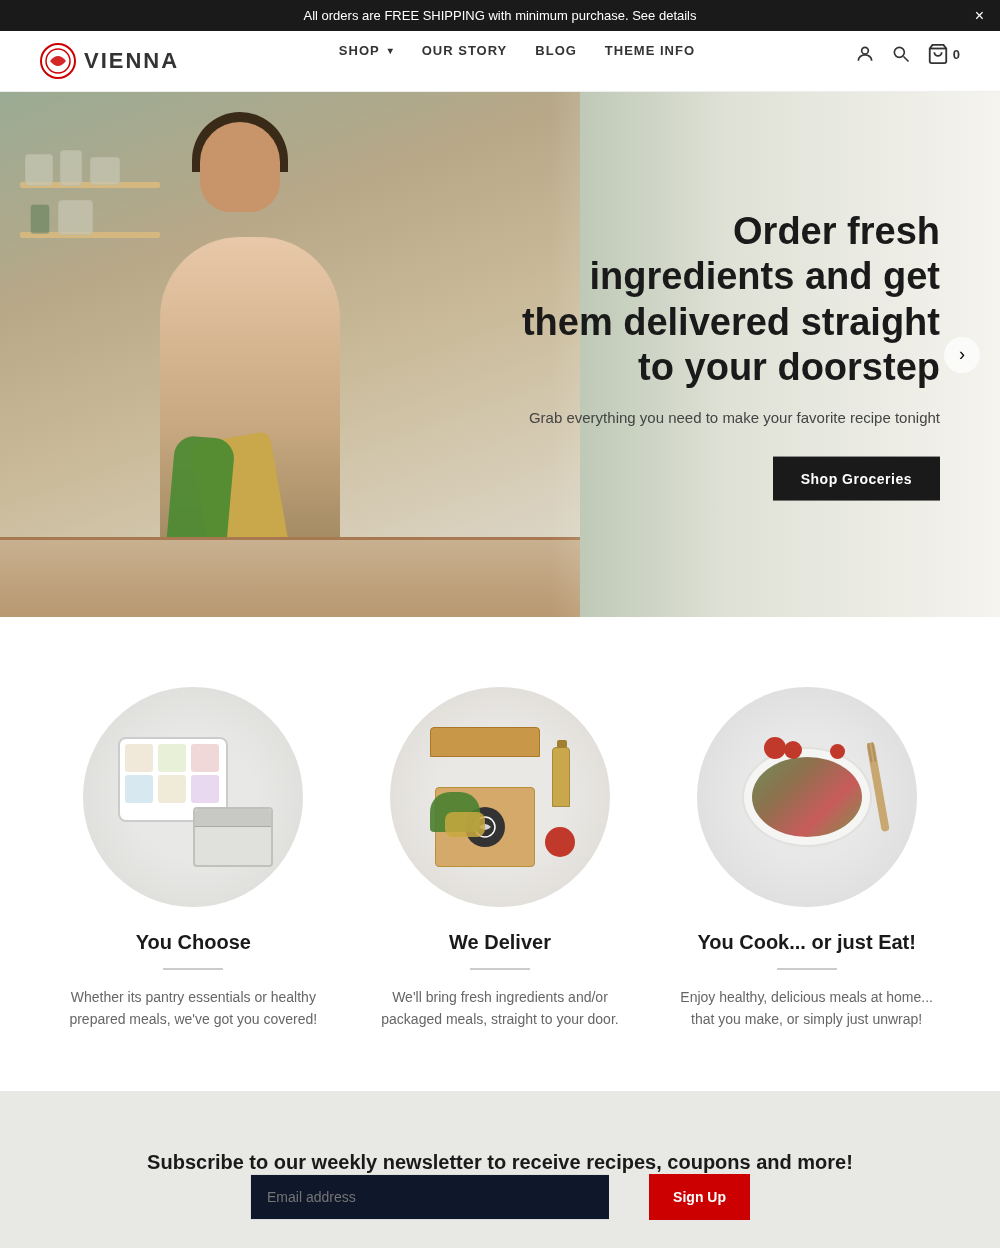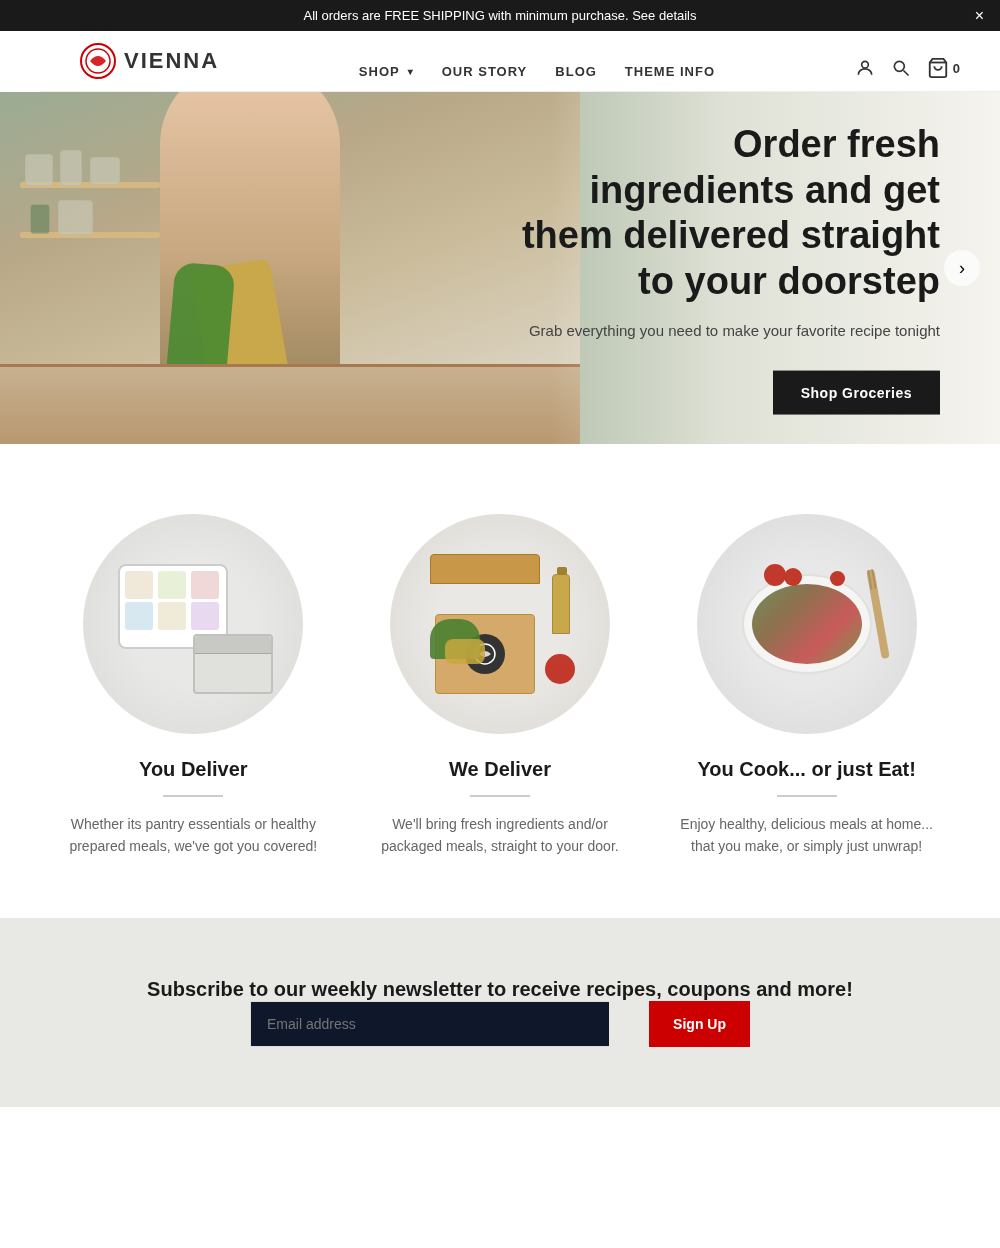--- a/index.html
+++ b/index.html
@@ -23,26 +23,25 @@
       color: #fff;
       font-size: 16px;
       background: none;
       border: none;
       line-height: 1;
     }
 
     
     .header {
       display: flex;
-      align-items: flex-end;
+      align-items: flex-start;
       justify-content: space-between;
       padding: 12px 40px;
       border-bottom: 1px solid #eee;
       background: #fff;
-      margin-left: 40px;
     }
     .logo {
       display: flex;
       align-items: center;
       gap: 8px;
       text-decoration: none;
       color: #333;
     }
     .logo-icon {
       width: 36px;
@@ -90,21 +89,21 @@
       align-items: center;
       gap: 4px;
       font-size: 13px;
       font-weight: 600;
     }
 
     
     .hero {
       position: relative;
       width: 100%;
-      height: 352px;
+      height: 525px;
       overflow: hidden;
       background: #b8c4b0;
     }
     .hero-content {
       position: absolute;
       right: 60px;
       top: 50%;
       transform: translateY(-50%);
       text-align: right;
       max-width: 420px;
@@ -498,21 +497,21 @@
                 <div style="width:28px;height:28px;background:#e8d8f0;border-radius:3px;"></div>
               </div>
             </div>
           </div>
 
           <div style="position:absolute;bottom:0;right:0;width:80px;height:60px;background:#e0e0dd;border-radius:4px;border:2px solid #c0c0bc;">
             <div style="position:absolute;top:0;left:0;right:0;height:18px;background:#c8c8c4;border-radius:4px 4px 0 0;border-bottom:1px solid #a8a8a4;"></div>
           </div>
         </div>
       </div>
-      <h3 class="feature-title">You Deliver</h3>
+      <h3 class="feature-title">You Choose</h3>
       <div class="feature-divider"></div>
       <p class="feature-desc">Whether its pantry essentials or healthy prepared meals, we've got you covered!</p>
     </div>
 
     <div class="feature-item">
       <div class="feature-circle circle-2">
         <div style="position:relative;width:150px;height:140px;">
 
           <div class="box-lid"></div>
           <div class="box-body">

